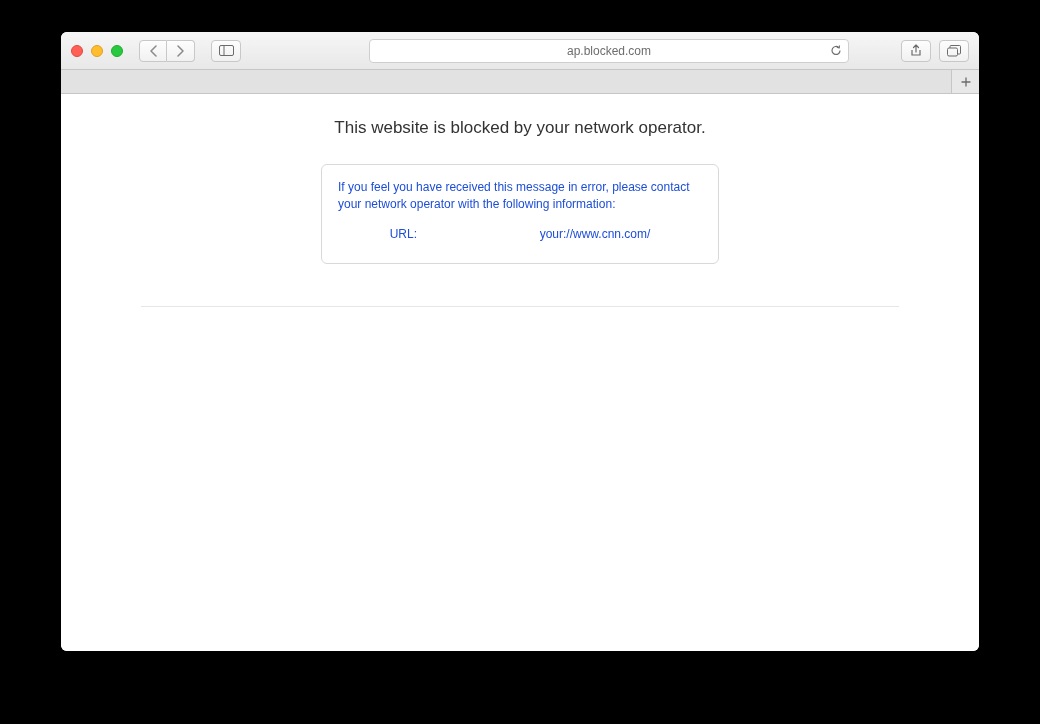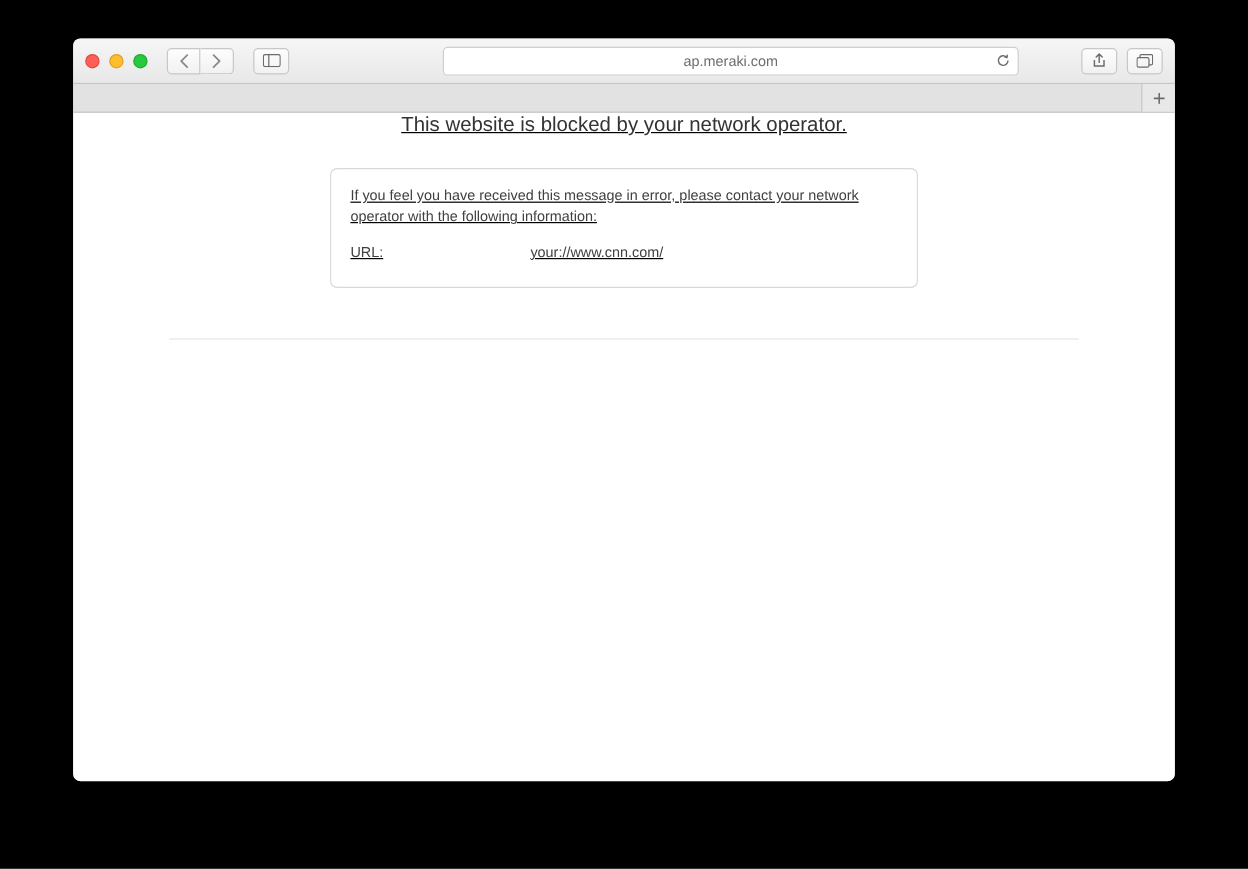--- a/index.html
+++ b/index.html
@@ -117,41 +117,41 @@
       justify-content: center;
       color: #6b6b6b;
       font-size: 14px;
     }
     .content {
       flex: 1;
       background: #fff;
       overflow: auto;
     }
     .page {
-      text-decoration: underline;
+      padding-top: 24px;
     }
     .heading {
       text-align: center;
       font-size: 17px;
       color: #333;
       font-weight: 400;
       margin-bottom: 26px;
     }
     .infobox {
-      width: 490px;
+      width: 398px;
       margin: 0 auto;
       border: 1px solid #d9d9d9;
       border-radius: 6px;
       padding: 14px 16px 16px 16px;
       font-size: 12px;
-      color: #404040;
+      color: #1d4ed8;
       line-height: 1.45;
     }
     .infobox p { margin-bottom: 12px; }
-    .row { display: flex; margin-bottom: 4px; }
+    .row { display: flex; margin-bottom: 4px; justify-content: center; }
     .row .label { width: 150px; }
     .row .value { }
     .divider {
       margin: 42px 80px 0 80px;
       border: none;
       border-top: 1px solid #e6e6e6;
     }
     svg { display: block; }
   </style>
 </head>
@@ -179,21 +179,21 @@
     </div>
 
     <div class="single-btn">
       <svg width="15" height="11" viewBox="0 0 15 11">
           <rect x="0.5" y="0.5" width="14" height="10" rx="1.5" fill="none" stroke="currentColor"></rect>
           <line x1="5" y1="0.5" x2="5" y2="10.5" stroke="currentColor"></line>
         </svg>
     </div>
 
     <div class="address-bar">
-      <span>ap.meraki.com</span>
+      <span>ap.blocked.com</span>
       <span class="reload-icon">
         <svg width="12" height="13" viewBox="0 0 12 13">
             <path d="M10 6.5 A4 4 0 1 1 8.8 3.6" fill="none" stroke="currentColor" stroke-width="1.2"></path>
             <path d="M9.5 1.5 L9.2 4 L6.8 3.2" fill="none" stroke="currentColor" stroke-width="1.2" stroke-linejoin="round"></path>
           </svg>
       </span>
     </div>
 
     <div class="right-controls">
       <div class="single-btn" style="margin-left:0">

